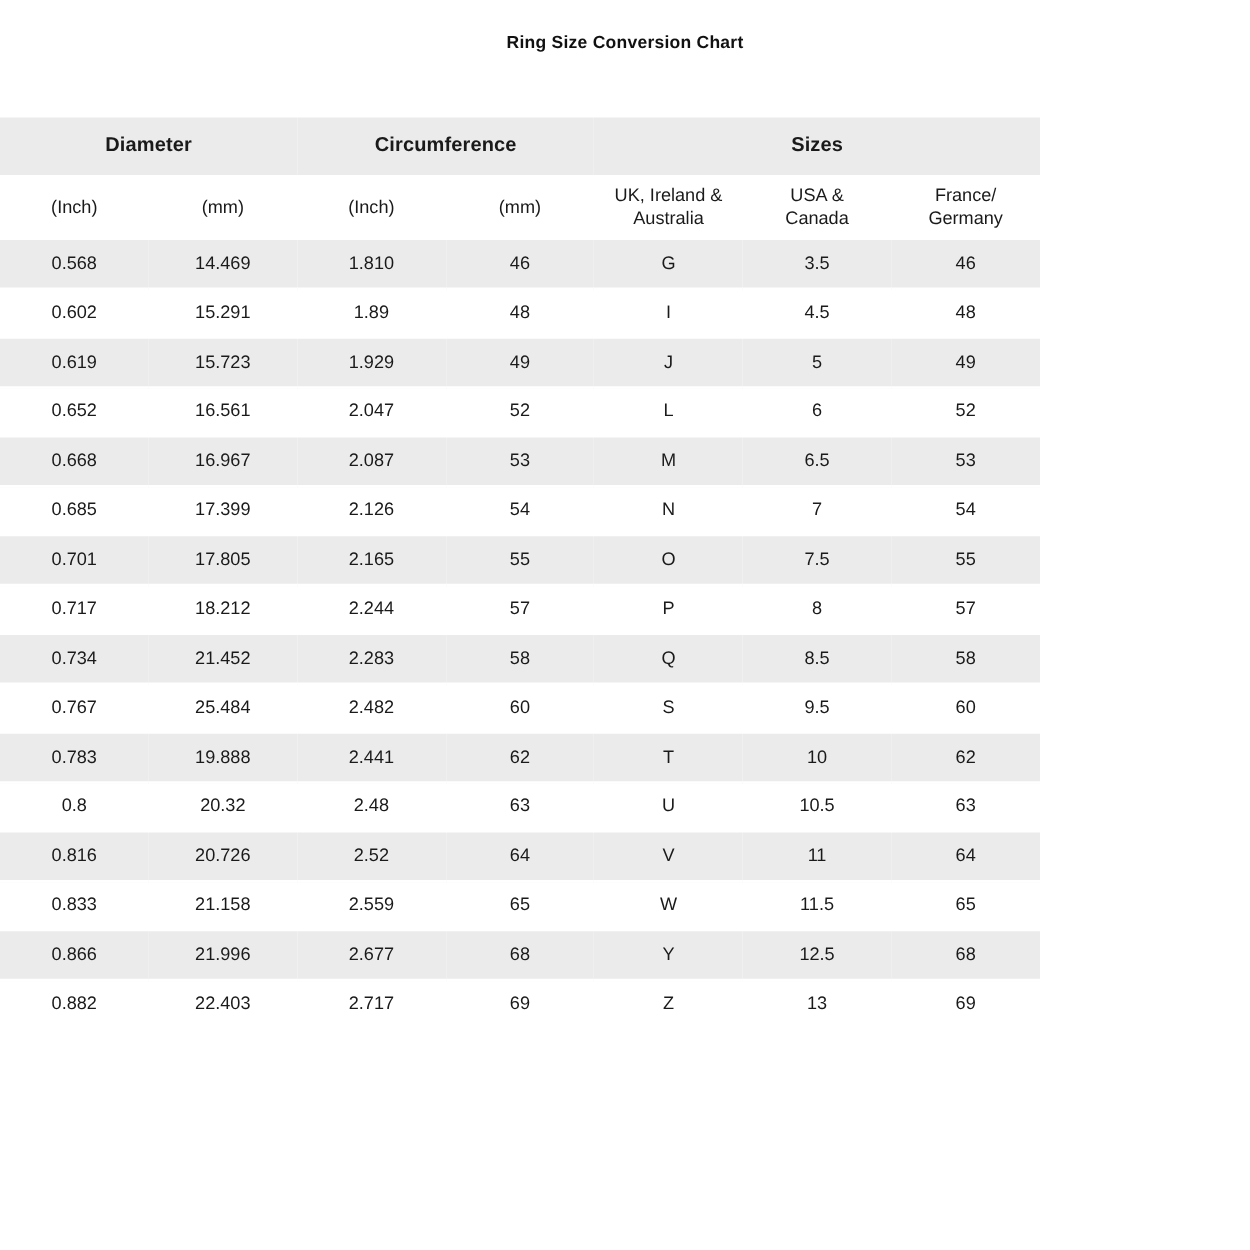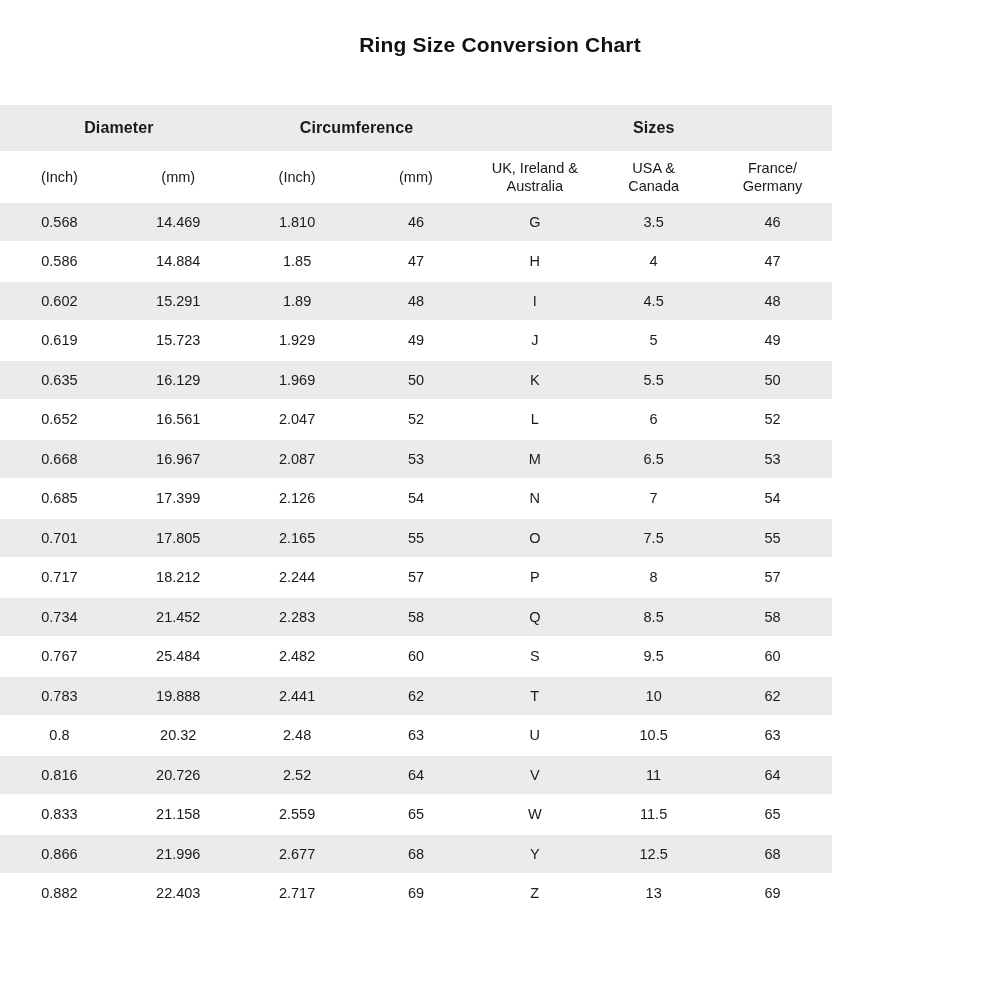--- a/index.html
+++ b/index.html
@@ -3,23 +3,23 @@
 <meta charset="utf-8">
 <style>
   * { margin: 0; padding: 0; box-sizing: border-box; }
   html, body { background: #ffffff; }
   body {
     width: 1000px; height: 1000px; overflow: hidden;
     font-family: "Liberation Sans", "DejaVu Sans", sans-serif;
     color: #1a1a1a;
   }
   .page-title {
-    padding-top: 32px;
+    padding-top: 21px;
     text-align: center;
-    font-size: 21px;
+    font-size: 14px;
     line-height: 25px;
     font-weight: bold;
     letter-spacing: 0.2px;
     color: #111111;
   }
   table.conversion-table {
     width: 832px;
     margin-top: 48px;
     border-collapse: separate;
     border-spacing: 0;
@@ -88,56 +88,38 @@
       <tr>
     <td>0.568</td>
     <td>14.469</td>
     <td>1.810</td>
     <td>46</td>
     <td>G</td>
     <td>3.5</td>
     <td>46</td>
   </tr>
       <tr>
-    <td>0.586</td>
-    <td>14.884</td>
-    <td>1.85</td>
-    <td>47</td>
-    <td>H</td>
-    <td>4</td>
-    <td>47</td>
-  </tr>
-      <tr>
     <td>0.602</td>
     <td>15.291</td>
     <td>1.89</td>
     <td>48</td>
     <td>I</td>
     <td>4.5</td>
     <td>48</td>
   </tr>
       <tr>
     <td>0.619</td>
     <td>15.723</td>
     <td>1.929</td>
     <td>49</td>
     <td>J</td>
     <td>5</td>
     <td>49</td>
   </tr>
       <tr>
-    <td>0.635</td>
-    <td>16.129</td>
-    <td>1.969</td>
-    <td>50</td>
-    <td>K</td>
-    <td>5.5</td>
-    <td>50</td>
-  </tr>
-      <tr>
     <td>0.652</td>
     <td>16.561</td>
     <td>2.047</td>
     <td>52</td>
     <td>L</td>
     <td>6</td>
     <td>52</td>
   </tr>
       <tr>
     <td>0.668</td>

